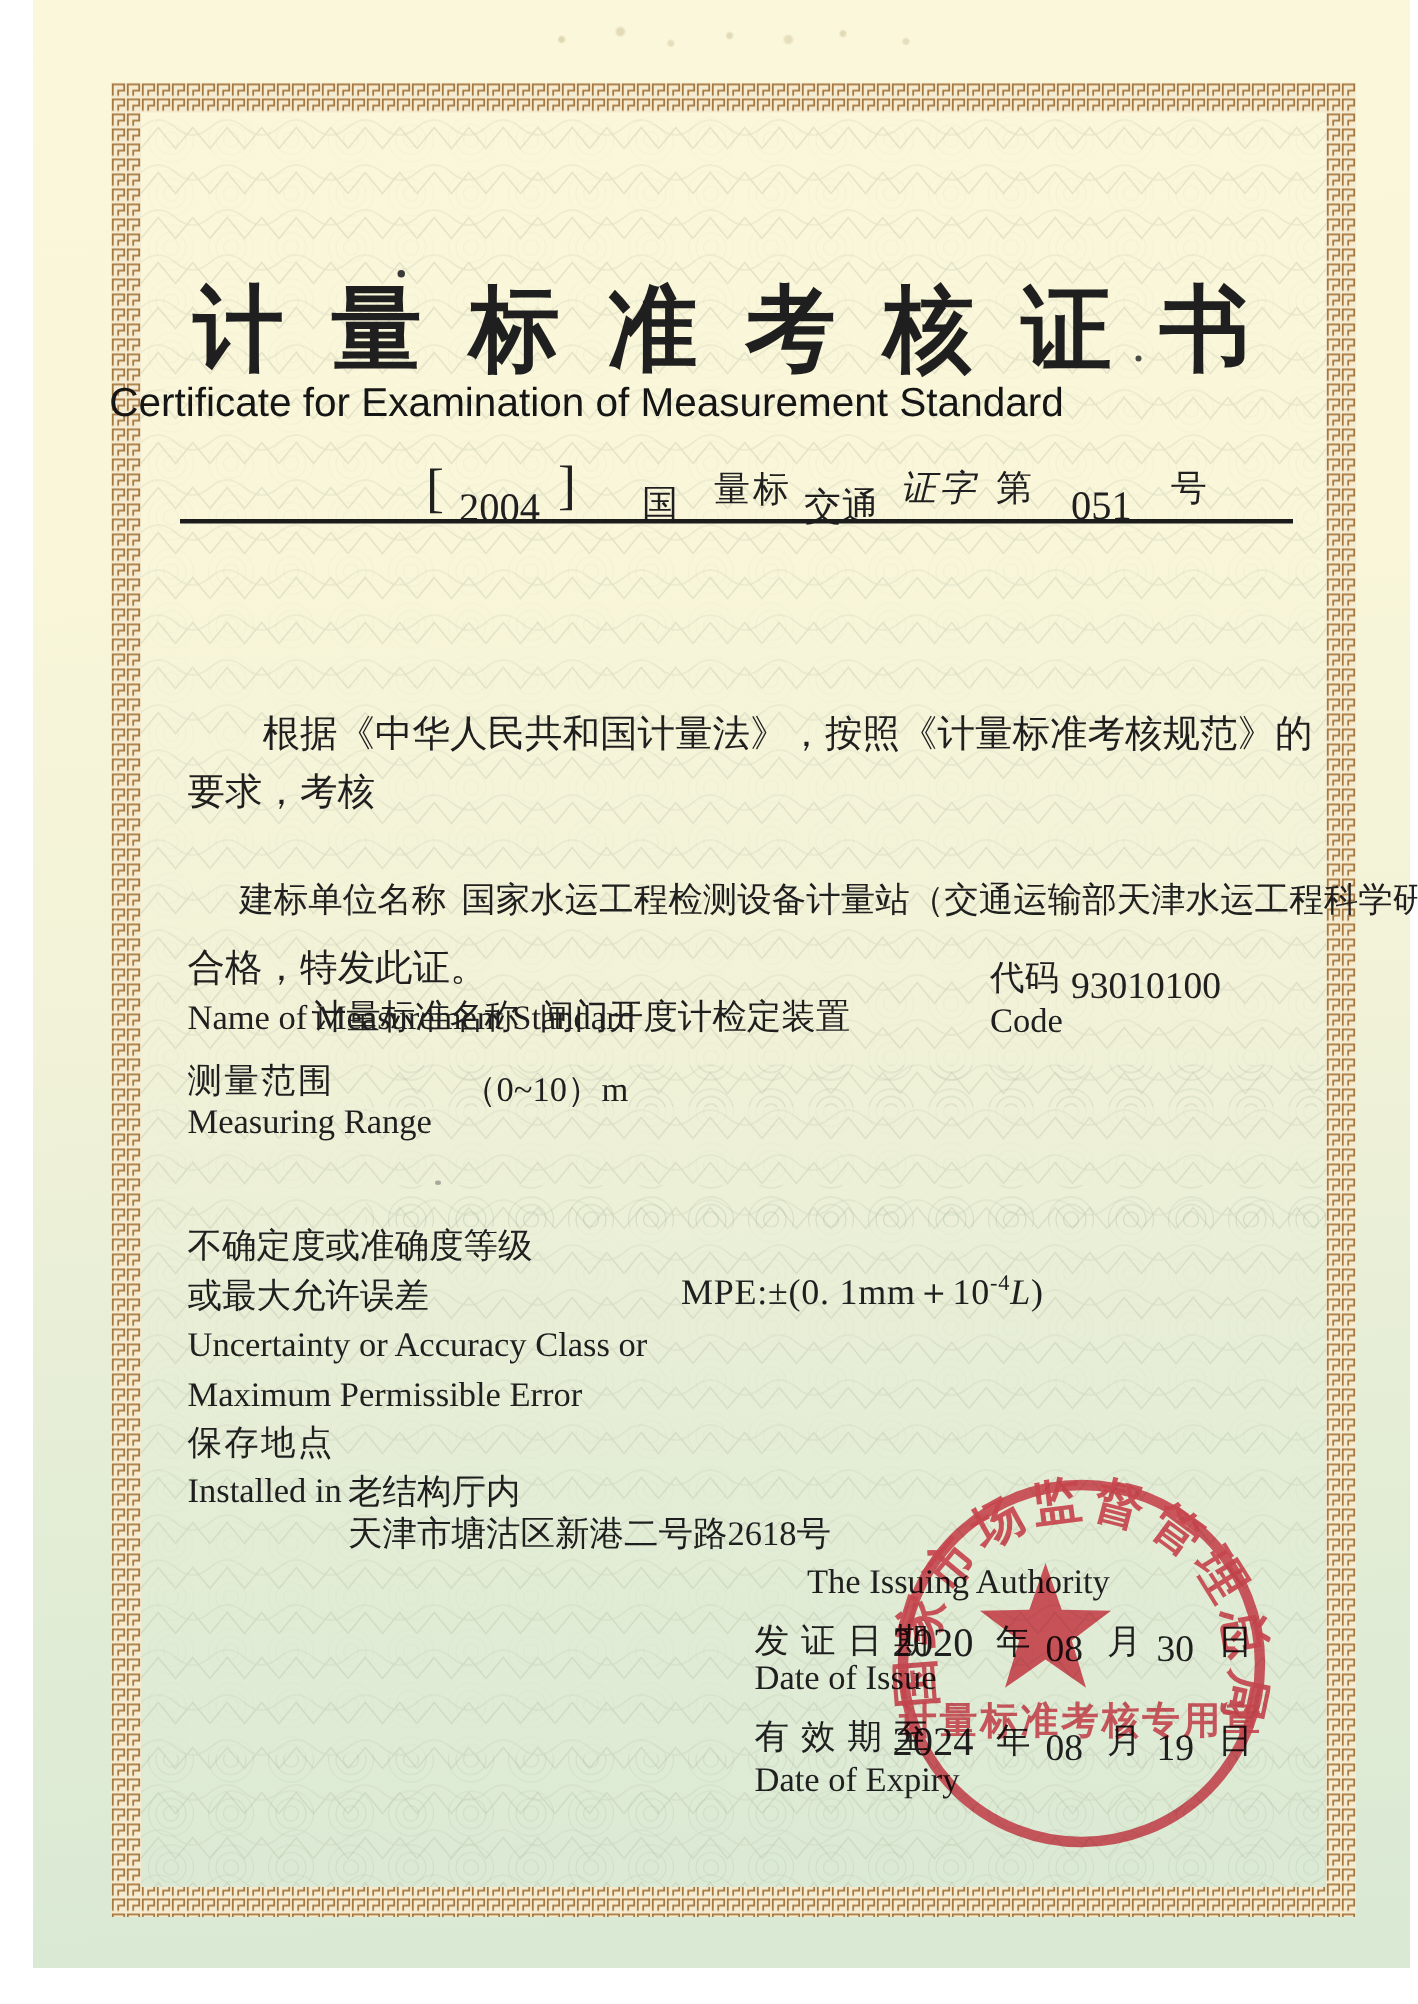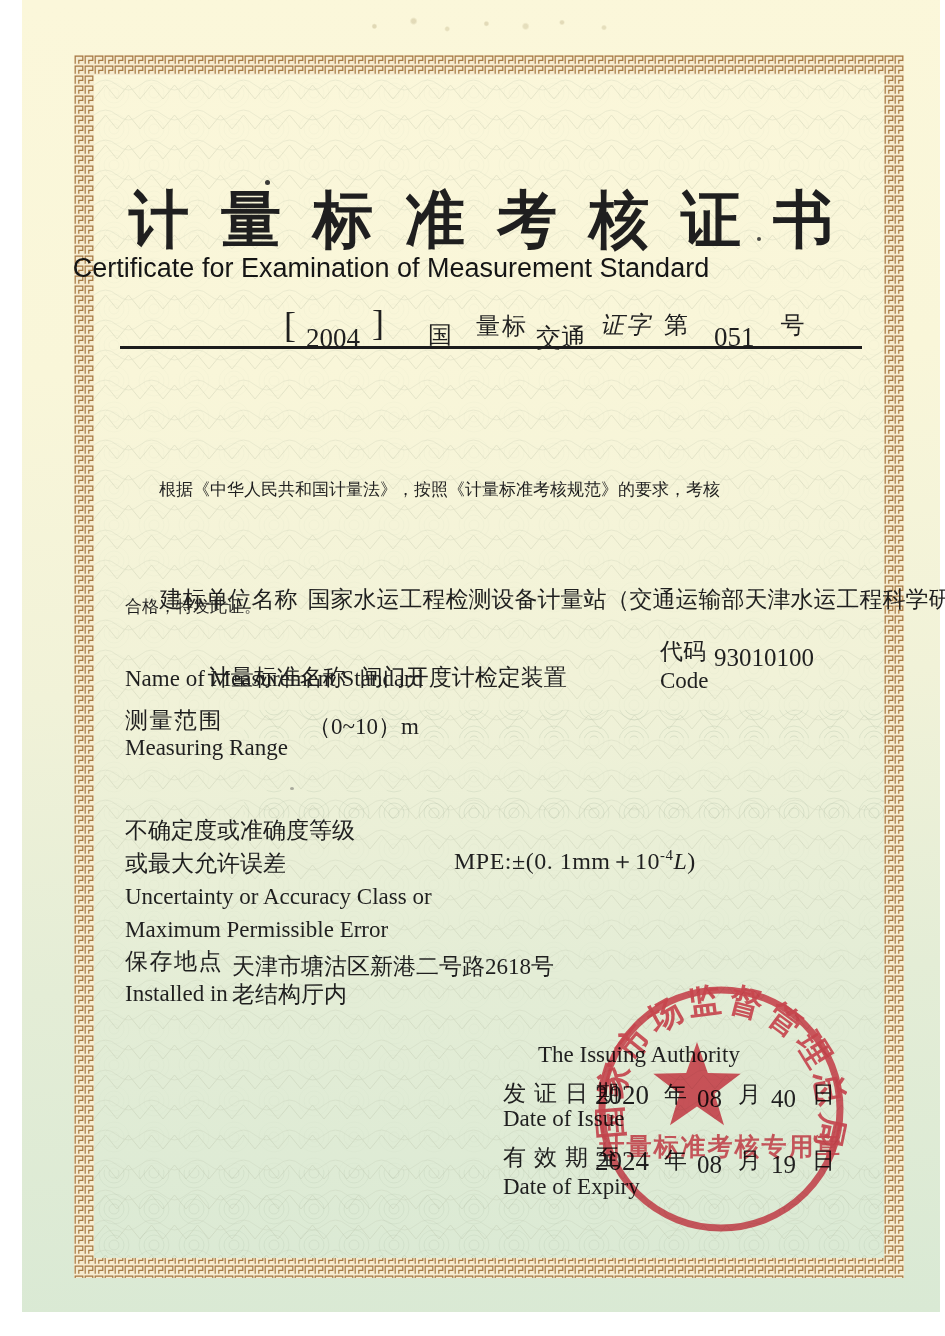--- a/index.html
+++ b/index.html
@@ -83,21 +83,21 @@
       <span style="margin-left:44px;transform:translateY(2px);">国</span>
       <span style="margin-left:24px;transform:translateY(-7px);letter-spacing:2px;">量标</span>
       <span style="margin-left:8px;font-size:25px;transform:translateY(5px);">交通</span>
       <span style="margin-left:14px;transform:translateY(-8px);letter-spacing:2px;font-style:italic;">证字</span>
       <span style="margin-left:12px;transform:translateY(-8px);">第</span>
       <span style="margin-left:26px;font-size:27px;transform:translateY(5px);">051</span>
       <span style="margin-left:26px;transform:translateY(-8px);">号</span>
     </div>
     <div class="abs rule" style="left:98px;top:346px;width:742px;"></div>
 
-    <div class="abs cn prewrap" style="left:103px;top:392px;width:760px;font-size:17px;line-height:39px;">
+    <div class="abs cn prewrap" style="left:103px;top:392px;width:760px;font-size:25px;line-height:39px;">
       <div style="text-indent:2em;">根据《中华人民共和国计量法》，按照《计量标准考核规范》的要求，考核</div>
       <div>合格，特发此证。</div>
     </div>
 
     <div class="abs cn nowrap" style="left:103px;top:558px;font-size:23px;">
       <span>建标单位名称</span><span style="margin-left:10px;">国家水运工程检测设备计量站（交通运输部天津水运工程科学研究所）</span>
     </div>
 
     <div class="abs cn nowrap" style="left:103px;top:636px;font-size:23px;font-family:Liberation Mono, monospace;">
       <span>计量标准名称</span><span style="margin-left:14px;">闸门开度计检定装置</span>
@@ -113,33 +113,33 @@
 
     <div class="abs cn" style="left:103px;top:815px;font-size:23px;">不确定度或准确度等级</div>
     <div class="abs cn prewrap" style="left:393px;top:818px;font-size:24px;letter-spacing:.5px;">
       <span>MPE:±(0. 1mm＋10</span><sup>-4</sup><i>L</i><span>)</span>
     </div>
     <div class="abs cn" style="left:103px;top:848px;font-size:23px;">或最大允许误差</div>
     <div class="abs en-serif" style="left:103px;top:884px;font-size:23px;">Uncertainty or Accuracy Class or</div>
     <div class="abs en-serif" style="left:103px;top:917px;font-size:23px;">Maximum Permissible Error</div>
 
     <div class="abs cn" style="left:103px;top:946px;font-size:23px;letter-spacing:1.5px;">保存地点</div>
-    <div class="abs cn" style="left:210px;top:951px;font-size:23px;">天津市塘沽区新港二号路2618号</div>
+    <div class="abs cn" style="left:210px;top:1007px;font-size:23px;">天津市塘沽区新港二号路2618号</div>
     <div class="abs en-serif" style="left:103px;top:981px;font-size:23px;">Installed in</div>
     <div class="abs cn" style="left:210px;top:979px;font-size:23px;">老结构厅内</div>
 
     <div class="abs en-serif" style="left:516px;top:1042px;font-size:23px;">The Issuing Authority</div>
 
     <div class="abs cn" style="left:481px;top:1078px;font-size:23px;letter-spacing:8px;">发证日期</div>
     <div class="abs row en-serif" style="left:573px;top:1080px;font-size:27px;">
       <span>2020</span>
       <span class="cn" style="font-size:23px;margin-left:15px;transform:translateY(-2px);">年</span>
       <span style="font-size:25px;margin-left:10px;transform:translateY(3px);">08</span>
       <span class="cn" style="font-size:23px;margin-left:16px;transform:translateY(-2px);">月</span>
-      <span style="font-size:25px;margin-left:10px;transform:translateY(3px);">40</span>
+      <span style="font-size:25px;margin-left:10px;transform:translateY(3px);">30</span>
       <span class="cn" style="font-size:23px;margin-left:16px;transform:translateY(-2px);">日</span>
     </div>
     <div class="abs en-serif" style="left:481px;top:1106px;font-size:23px;">Date of Issue</div>
 
     <div class="abs cn" style="left:481px;top:1142px;font-size:23px;letter-spacing:8px;">有效期至</div>
     <div class="abs row en-serif" style="left:573px;top:1146px;font-size:27px;">
       <span>2024</span>
       <span class="cn" style="font-size:23px;margin-left:15px;transform:translateY(-2px);">年</span>
       <span style="font-size:25px;margin-left:10px;transform:translateY(3px);">08</span>
       <span class="cn" style="font-size:23px;margin-left:16px;transform:translateY(-2px);">月</span>

